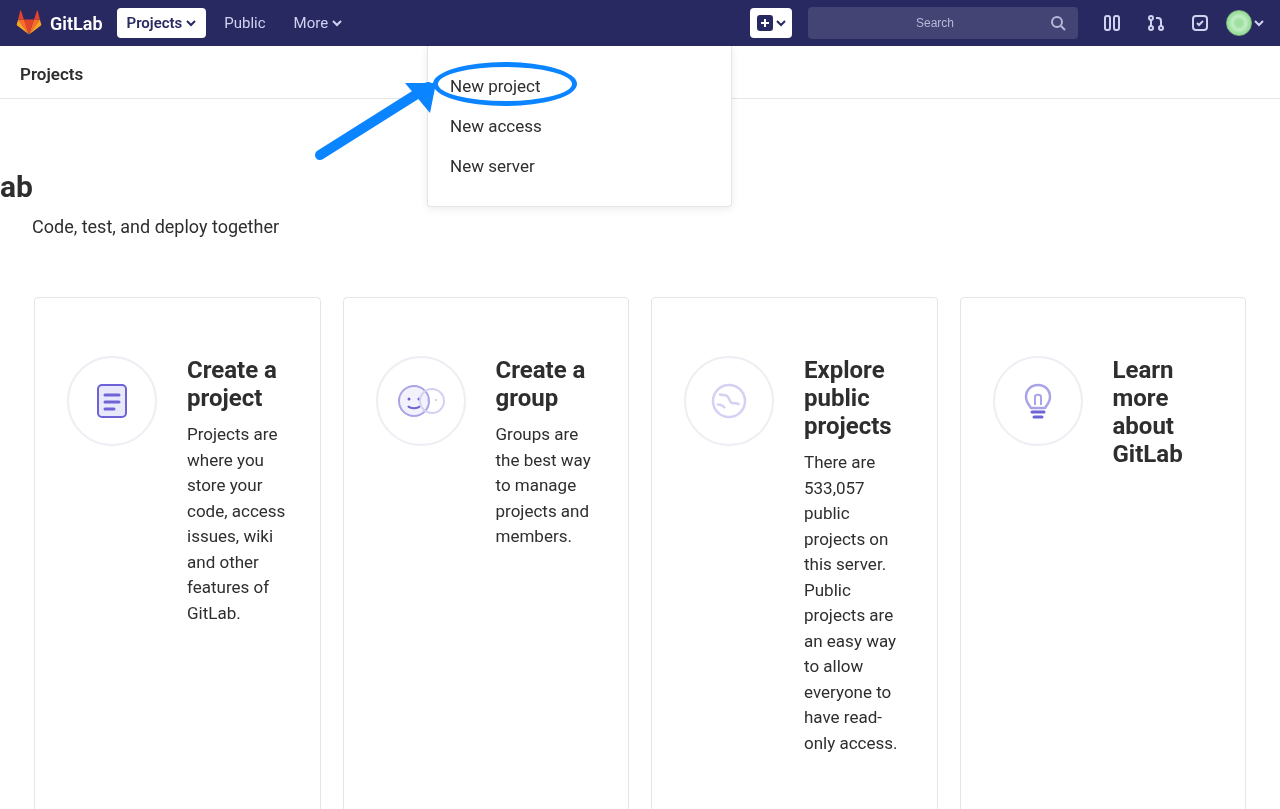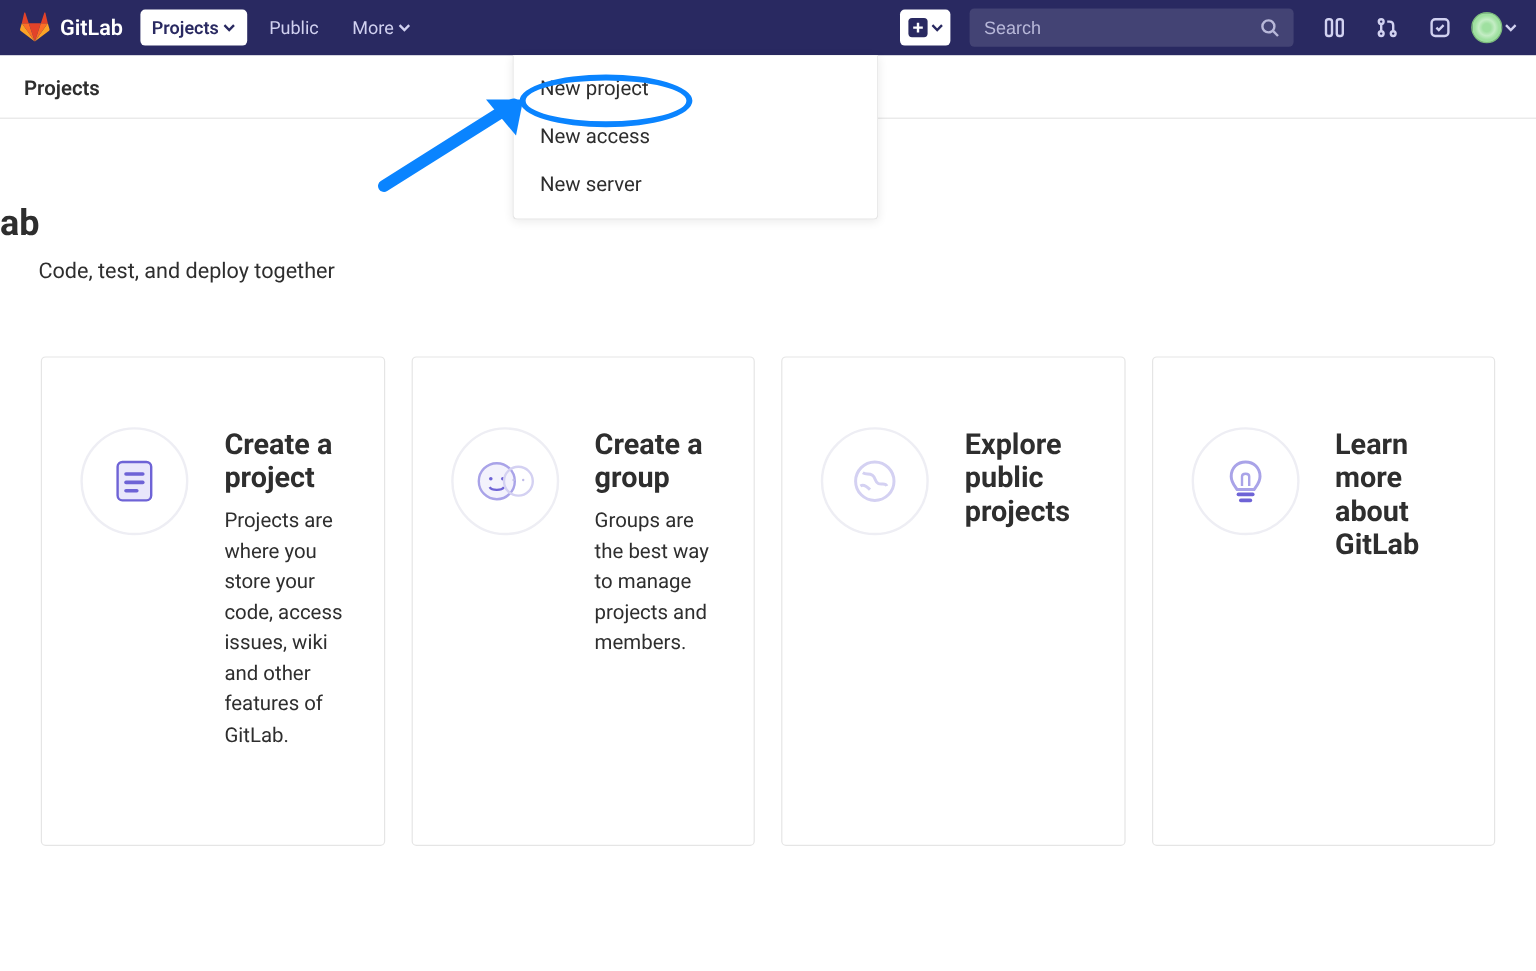--- a/index.html
+++ b/index.html
@@ -57,22 +57,23 @@
       display: flex;
       align-items: center;
       padding: 0 12px;
       margin: 0 8px;
     }
     .search-box input {
       background: transparent;
       border: none;
       outline: none;
       color: #fde047;
-      font-size: 15px;
+      font-size: 12px;
       flex: 1;
+      text-align: center;
     }
     .search-box input::placeholder { color: #b8b8d9; }
     .nav-icon {
       color: #d1d1f0;
       padding: 6px 8px;
       cursor: pointer;
       display: flex;
       align-items: center;
     }
     .avatar {
@@ -94,21 +95,21 @@
     .dropdown {
       position: absolute;
       top: 46px;
       left: 427px;
       width: 305px;
       background: #fff;
       border: 1px solid #e5e5e5;
       border-top: none;
       border-radius: 0 0 4px 4px;
       box-shadow: 0 2px 8px rgba(0,0,0,0.08);
-      padding: 8px 0;
+      padding: 20px 0;
       z-index: 100;
     }
     .dropdown-item {
       padding: 10px 22px;
       font-size: 17px;
       color: #2e2e2e;
       cursor: pointer;
     }
     .highlight-ring {
       position: absolute;
@@ -282,20 +283,21 @@
 
   <div class="card">
     <div class="card-icon-wrap">
       <svg width="44" height="44" viewBox="0 0 44 44">
         <circle cx="22" cy="22" r="16" fill="none" stroke="#d4d1f2" stroke-width="2.5"></circle>
         <path d="M12 15c3 2 5 0 8 2s2 6 5 7 6-1 7 2M10 26c3-2 6 1 8 3" stroke="#d4d1f2" stroke-width="2.5" fill="none"></path>
       </svg>
     </div>
     <div class="card-body">
       <div class="card-title">Explore public projects</div>
+      <div class="card-desc">There are 533,057 public projects on this server. Public projects are an easy way to allow everyone to have read-only access.</div>
     </div>
   </div>
 
   <div class="card">
     <div class="card-icon-wrap">
       <svg width="44" height="44" viewBox="0 0 44 44">
         <path d="M22 6c-7 0-12 5-12 12 0 5 3 8 5 11h14c2-3 5-6 5-11 0-7-5-12-12-12z" fill="none" stroke="#a9a3e8" stroke-width="2.5"></path>
         <path d="M19 18v8M25 18v8M19 18c0-3 6-3 6 0" stroke="#a9a3e8" stroke-width="2" fill="none"></path>
         <line x1="16" y1="33" x2="28" y2="33" stroke="#6e63d6" stroke-width="3" stroke-linecap="round"></line>
         <line x1="18" y1="38" x2="26" y2="38" stroke="#6e63d6" stroke-width="3" stroke-linecap="round"></line>

